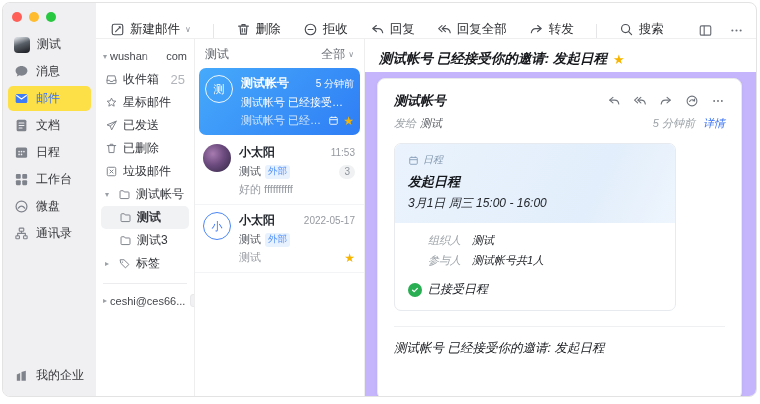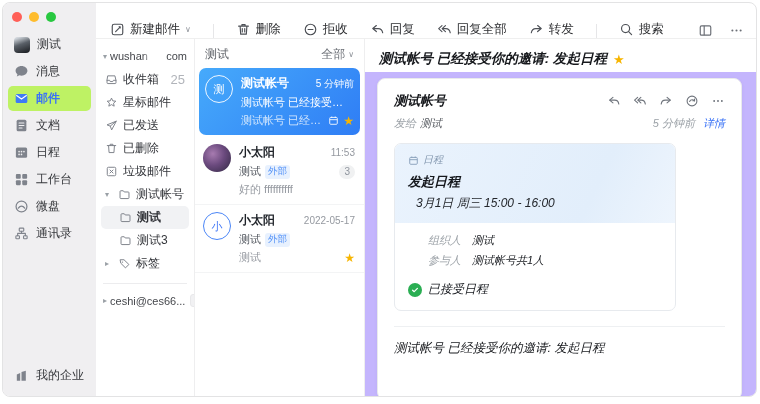--- a/index.html
+++ b/index.html
@@ -5,21 +5,21 @@
   * { margin:0; padding:0; box-sizing:border-box; }
   html,body { width:760px; height:404px; background:#fff; font-family:"Liberation Sans","DejaVu Sans",sans-serif; overflow:hidden; }
   .win { position:absolute; left:2px; top:2px; width:755px; height:395px; border:1px solid #e3e3e4; border-radius:8px; overflow:hidden; display:flex; background:#fff; }
 
   
   .sidebar { width:93px; background:#f0eff1; display:flex; flex-direction:column; flex-shrink:0; }
   .traffic { display:flex; gap:7px; padding:9px 0 6px 9px; }
   .traffic span { width:10px; height:10px; border-radius:50%; display:block; }
   .nav { display:flex; flex-direction:column; padding:4px 5px; gap:2px; }
   .nav-item { display:flex; align-items:center; gap:7px; height:25px; padding:0 6px; border-radius:5px; font-size:12px; color:#35373b; cursor:default; }
-  .nav-item.sel { background:#bef264; color:#3b73f6; font-weight:bold; }
+  .nav-item.sel { background:#fde047; color:#3b73f6; font-weight:normal; }
   .nav-item .nic { width:15px; height:15px; display:flex; align-items:center; justify-content:center; color:#7f838c; flex-shrink:0; }
   .nav-item.sel .nic { color:#3b73f6; }
   .avatar-img { width:16px; height:16px; border-radius:4px; background:linear-gradient(160deg,#cfd4da 10%,#5a6068 45%,#23262b 90%); flex-shrink:0; }
   .corp { margin-top:auto; display:flex; align-items:center; gap:7px; padding:0 11px 12px 11px; font-size:12px; color:#35373b; }
   .corp .nic { color:#7f838c; width:15px; height:15px; }
 
   
   .main { flex:1; display:flex; flex-direction:column; min-width:0; }
   .toolbar { height:36px; display:flex; align-items:flex-end; padding:0 12px 0 14px; border-bottom:1px solid #efefef; flex-shrink:0; }
   .tbtn { display:flex; align-items:center; gap:5px; font-size:12.5px; color:#2d2e31; margin-right:22px; cursor:default; white-space:nowrap; }
@@ -83,21 +83,21 @@
   .rc-to-label { color:#9aa0a6; margin-right:4px; }
   .rc-to { color:#55595f; }
   .rc-meta { margin-left:auto; display:flex; gap:8px; align-items:center; }
   .rc-time { color:#9aa0a6; }
   .rc-detail { color:#3b73f6; }
   .event { width:282px; margin-top:12px; border:1px solid #e7eaee; border-radius:7px; overflow:hidden; background:#fff; }
   .ev-top { background:linear-gradient(115deg,#eaf3fd 0%,#e2eefb 70%,#eef5fd 100%); padding:9px 13px 11px 13px; }
   .ev-type { display:flex; align-items:center; gap:4px; font-size:10px; color:#8296ae; }
   .ev-type .fic { width:11px; height:11px; display:flex; color:#8ba2bc; }
   .ev-title { margin-top:6px; font-size:13px; font-weight:bold; color:#15181d; }
-  .ev-time { margin-top:4px; font-size:12px; color:#23262b;margin-left:8px; }
+  .ev-time { margin-top:4px; font-size:12px; color:#23262b; }
   .ev-bottom { padding:10px 13px 12px 13px; }
   .ev-row { display:flex; font-size:11px; margin-top:5px; }
   .ev-row:first-child { margin-top:0; }
   .ev-label { width:44px; color:#9aa0a6; flex-shrink:0;margin-left:20px; }
   .ev-val { color:#15181d; font-weight:500; }
   .ev-status { display:flex; align-items:center; gap:6px; margin-top:13px; font-size:12px; color:#15181d; }
   .chk { width:14px; height:14px; border-radius:50%; background:#2aae53; display:flex; align-items:center; justify-content:center; flex-shrink:0; }
   .chk svg { width:8px; height:8px; }
   .rc-divider { height:1px; background:#eef0f2; margin:15px 0 0 0; }
   .rc-body { margin-top:13px; font-size:12.5px; font-weight:500; color:#17191d; }

